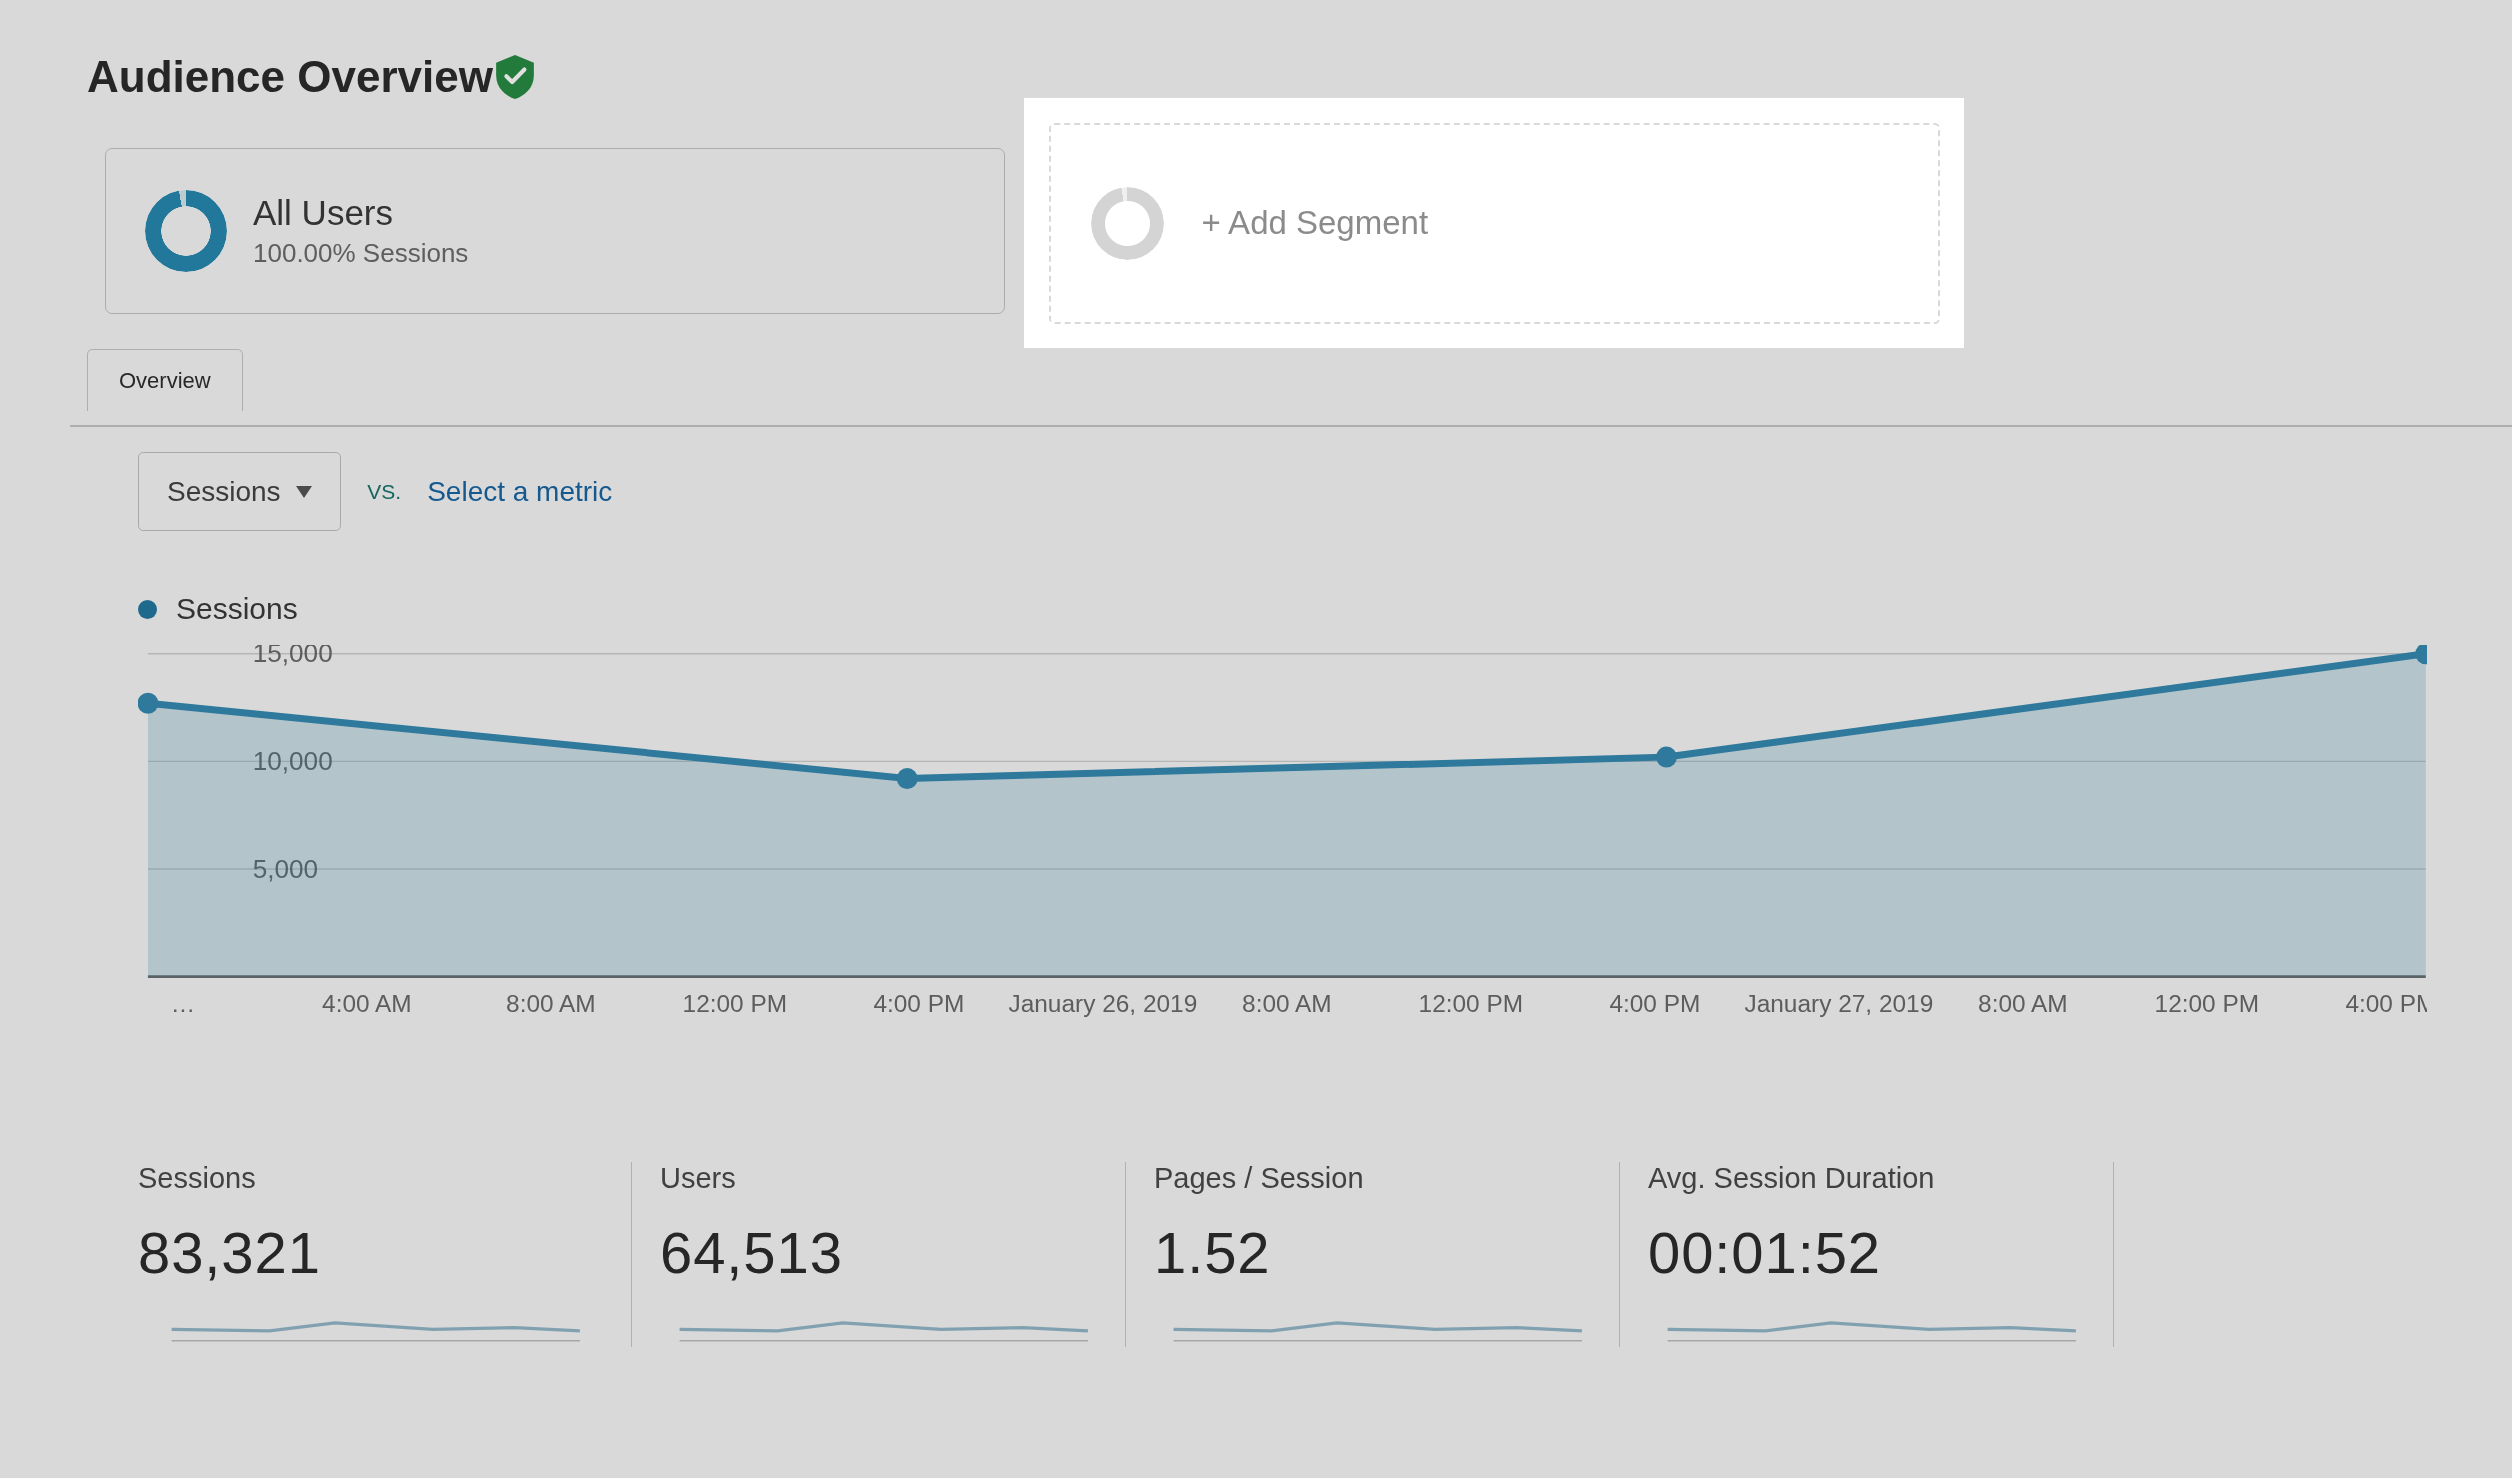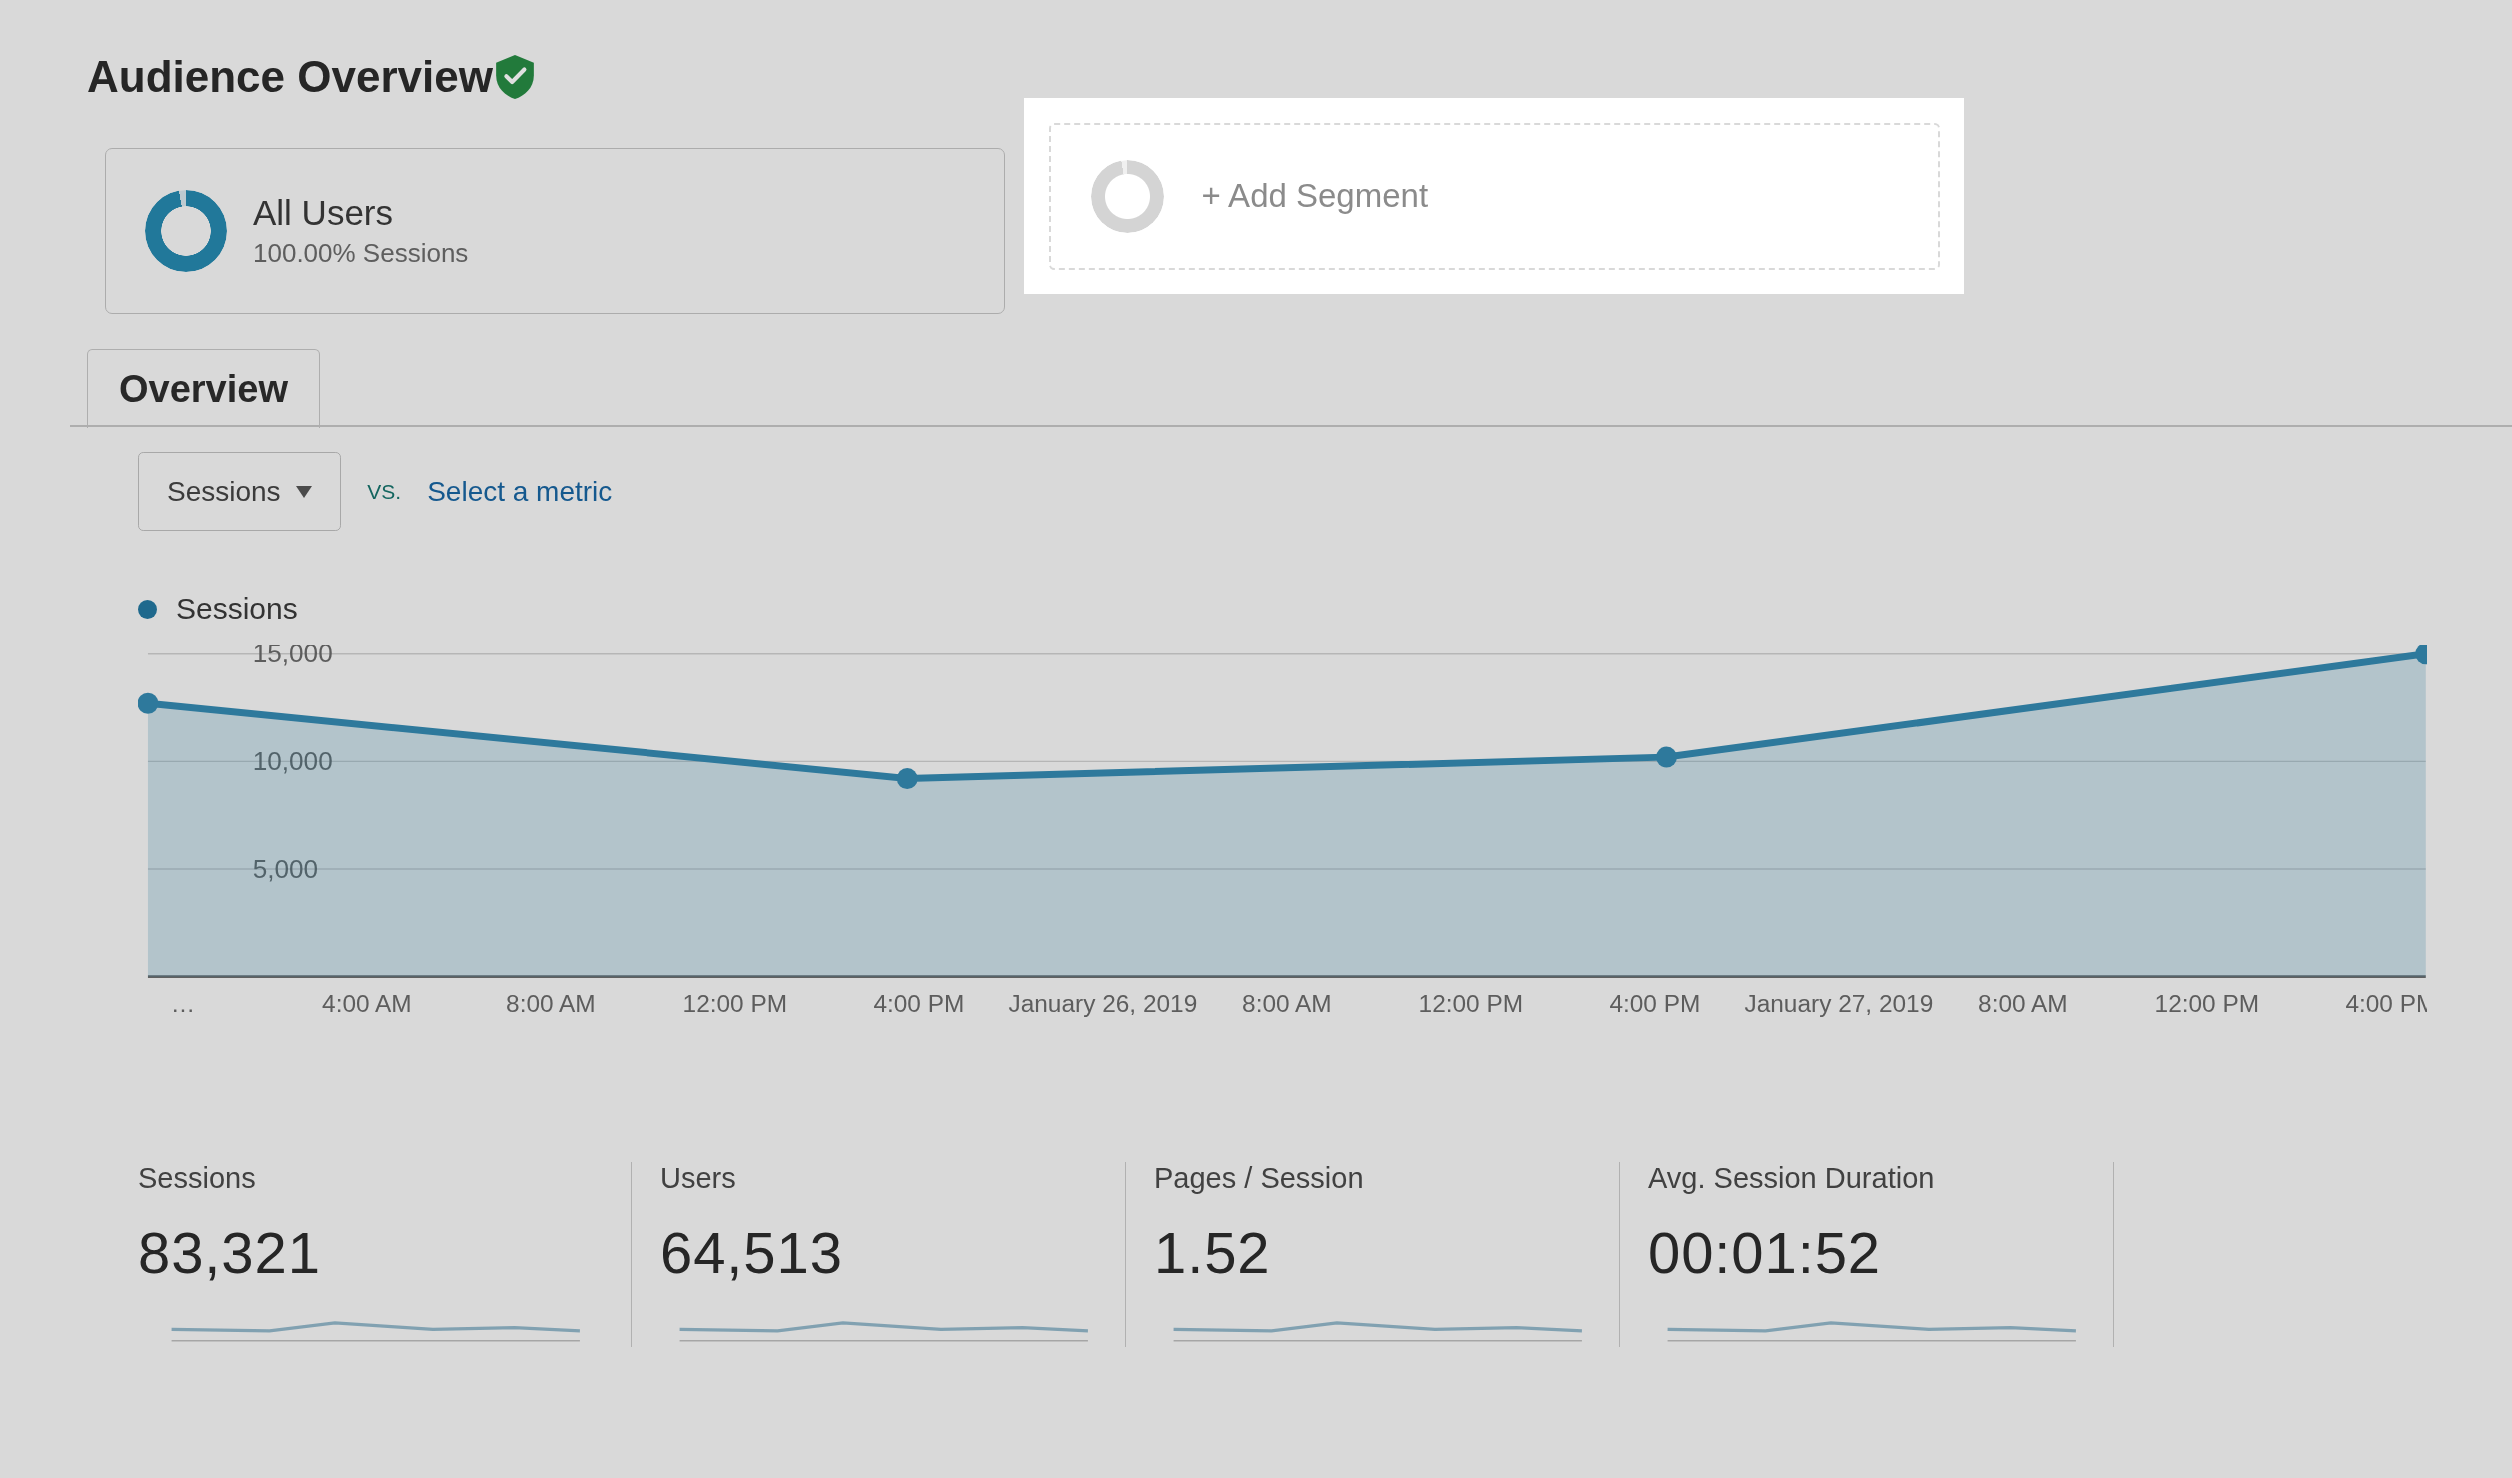--- a/index.html
+++ b/index.html
@@ -59,21 +59,21 @@
   .seg-primary .segment-donut {
     background: conic-gradient(#1c8ab5 0 350deg, #d6e6ee 350deg 360deg);
     -webkit-mask: radial-gradient(circle, transparent 24.5px, #000 25px);
             mask: radial-gradient(circle, transparent 24.5px, #000 25px);
   }
   .seg-title { font-size: 35px; color:#3a3a3a; }
   .seg-sub { font-size: 26px; color:#6b6b6b; margin-top:5.2px;}
   
   .add-segment-slot {
     width: 940px;
-    height: 196px;
+    height: 250px;
     background: #ffffff;
     position: relative;
     display:flex; align-items:center; justify-content:flex-start;
     margin-top:-26px;
   }
   .add-segment-inner {
     position:absolute; inset:24.5px;
     border: 2.6px dashed #d9d9d9;
     border-radius: 5.2px;
     display:flex; align-items:center;
@@ -84,21 +84,21 @@
     background: conic-gradient(#d4d4d4 0 350deg, #f0f0f0 350deg 360deg);
     -webkit-mask: radial-gradient(circle, transparent 22px, #000 23px);
             mask: radial-gradient(circle, transparent 22px, #000 23px);
   }
   .add-label { font-size: 33px; color:#8b8b8b; }
   .tabs {
     position:absolute; left:87px; top:349px;
     display:flex;
   }
   .tab {
-    font-size: 38px; color:#2e2e2e; font-weight:700;
+    font-size: 22px; color:#2e2e2e; font-weight:400;
     padding: 17.5px 31px 17.5px 31px;
     border: 1.7px solid #c6c6c6;
     border-bottom: none;
     border-radius: 5.2px 5.2px 0 0;
     background: rgba(255,255,255,0);
   }
   .tab-underline {
     position:absolute; left:70px; top:425px; right:0;
     height: 1.7px; background:#c6c6c6;
   }

